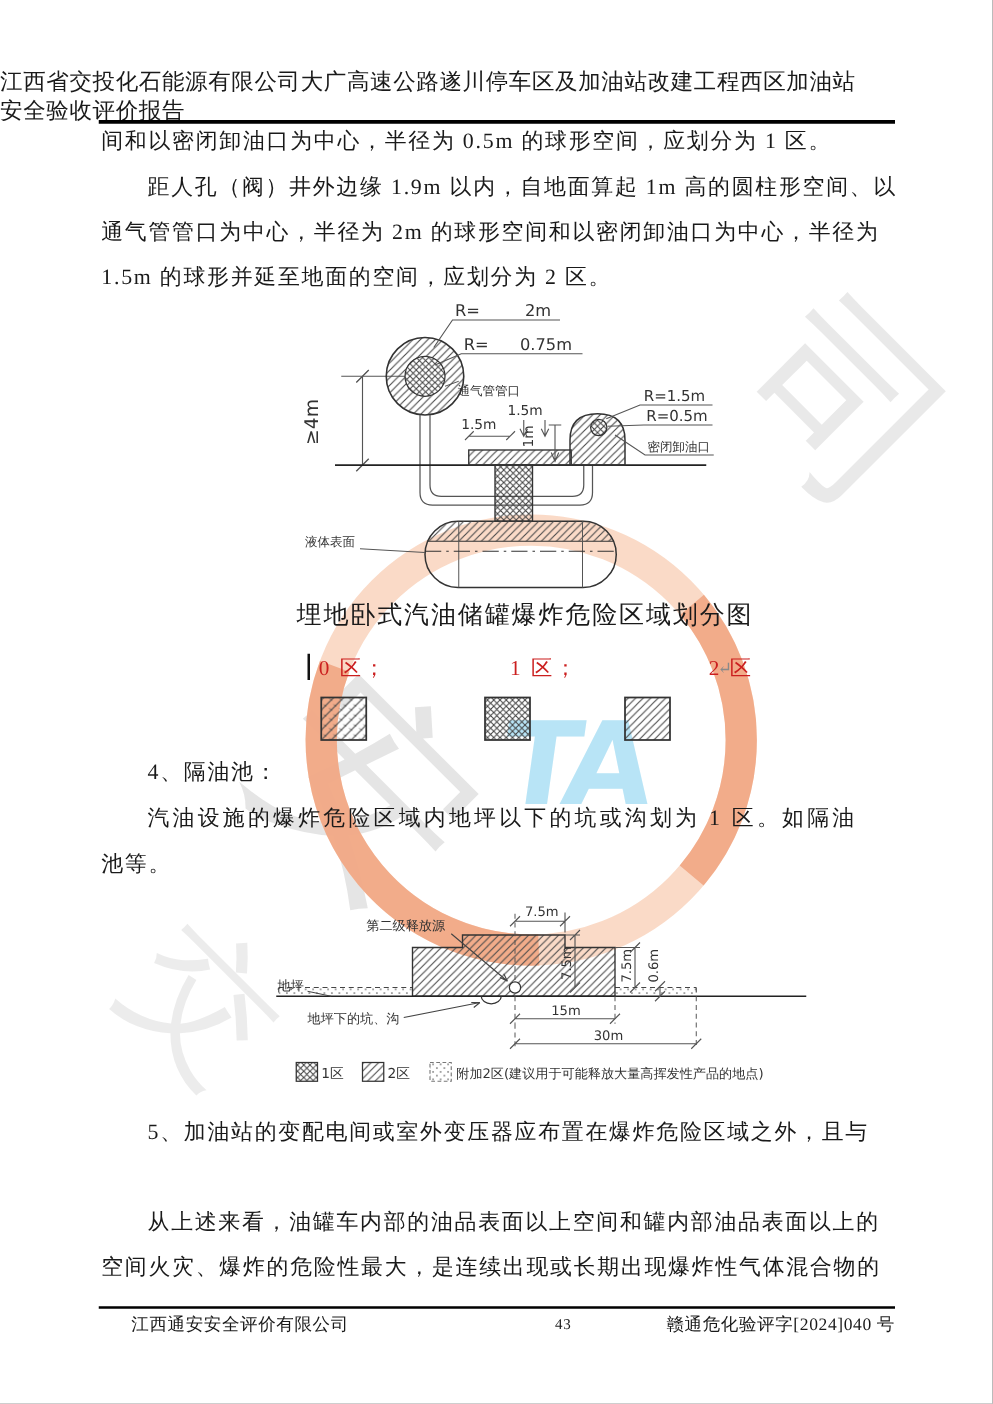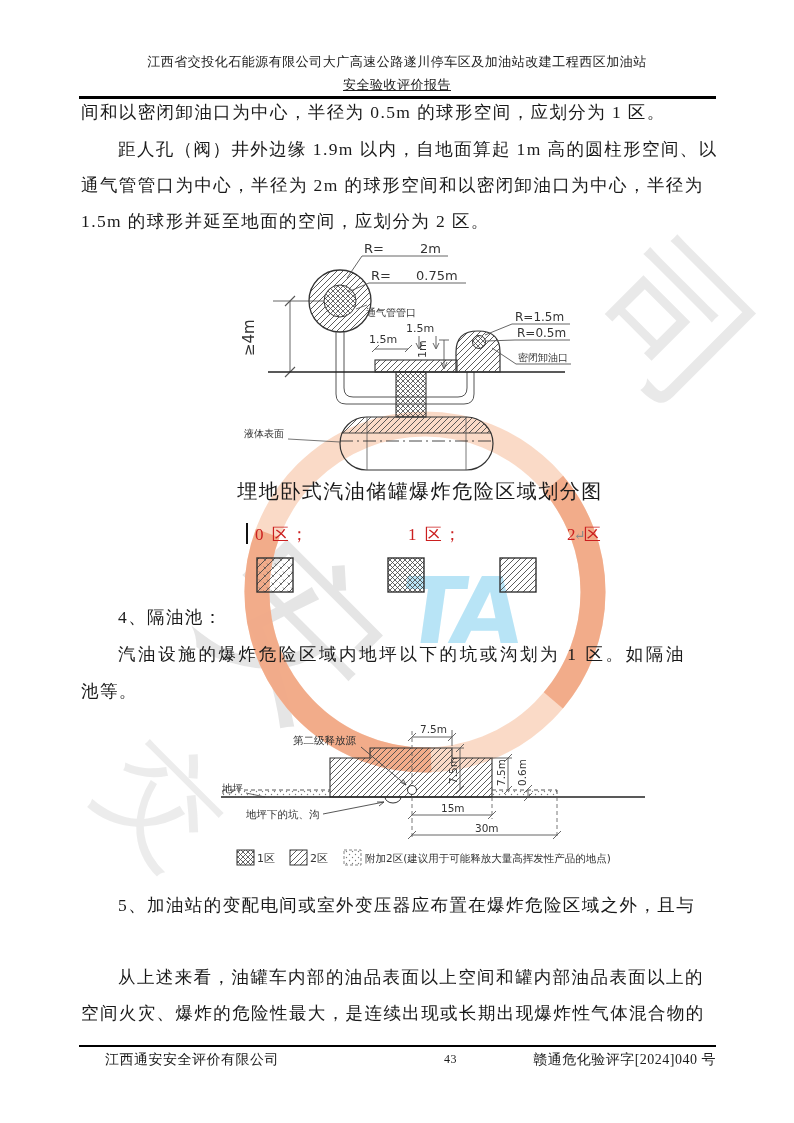--- a/index.html
+++ b/index.html
@@ -8,21 +8,21 @@
     margin:0 auto;overflow:hidden;
     font-family:"Liberation Serif","DejaVu Serif",serif;color:#1a1a1a;
   }
   
   .wm{position:absolute;z-index:0;pointer-events:none;}
   .wm-char{position:absolute;color:rgba(70,70,70,0.12);font-family:"Liberation Serif",serif;line-height:1;}
   .wm-ta{position:absolute;font-family:"DejaVu Sans",sans-serif;font-weight:bold;
          color:rgba(125,205,238,0.55);transform:skewX(-8deg);letter-spacing:-6px;line-height:1;}
   
   .tline{position:absolute;white-space:nowrap;font-size:17.5px;letter-spacing:1.4px;z-index:2;}
-  .hline{position:absolute;width:794px;text-align:center;font-size:13px;letter-spacing:0.5px;z-index:2;}
+  .hline{position:absolute;width:794px;text-align:left;font-size:18px;letter-spacing:0.5px;z-index:2;}
   .rule{position:absolute;background:#000;z-index:2;}
   .caption{position:absolute;left:225px;width:390px;text-align:center;font-size:20px;
            letter-spacing:1.5px;z-index:2;}
   .zlabel{position:absolute;color:#cb1f1f;font-size:17px;letter-spacing:2px;z-index:2;white-space:nowrap;}
   .retmark{position:absolute;color:#8a8a8a;font-size:14px;z-index:2;}
   .cursor{position:absolute;width:2px;height:21px;background:#111;z-index:3;}
   .fsvg{position:absolute;z-index:2;}
   .footer-text{position:absolute;font-size:14px;letter-spacing:0.5px;z-index:2;white-space:nowrap;margin-left:24px;}
   svg text{font-family:"DejaVu Sans","Liberation Sans",sans-serif;fill:#333;}
 </style>
@@ -34,21 +34,21 @@
   <div class="wm-char" style="left:600px;top:250px;font-size:150px;transform:rotate(45deg);">司</div>
   <div class="wm-char" style="left:210px;top:550px;font-size:165px;transform:rotate(45deg);color:rgba(70,70,70,0.14);">安</div>
   <div class="wm-char" style="left:105px;top:745px;font-size:115px;transform:rotate(45deg);color:rgba(70,70,70,0.10);">交</div>
   <svg class="wm" style="left:230px;top:400px;" width="390" height="390" viewBox="0 0 390 390">
     <circle cx="195" cy="192" r="168" fill="none" stroke="rgba(249,214,193,0.9)" stroke-width="25"></circle>
     <circle cx="195" cy="192" r="168" fill="none" stroke="rgba(238,152,112,0.7)" stroke-width="25" stroke-dasharray="235 140 330 350" transform="rotate(-40 195 192)"></circle>
   </svg>
   <div class="wm-ta" style="left:402px;top:566px;font-size:92px;">TA</div>
 
   <div class="hline" style="top:53px;">江西省交投化石能源有限公司大广高速公路遂川停车区及加油站改建工程西区加油站</div>
-  <div class="hline" style="top:76px;text-decoration:underline;">安全验收评价报告</div>
+  <div class="hline" style="top:76px;">安全验收评价报告</div>
   <div class="rule" style="left:79px;top:96px;width:637px;height:2.5px;"></div>
 
   <div class="tline" style="left:81px;top:100px;">间和以密闭卸油口为中心，半径为 0.5m 的球形空间，应划分为 1 区。</div>
   <div class="tline" style="left:118px;top:137px;">距人孔（阀）井外边缘 1.9m 以内，自地面算起 1m 高的圆柱形空间、以</div>
   <div class="tline" style="left:81px;top:173px;">通气管管口为中心，半径为 2m 的球形空间和以密闭卸油口为中心，半径为</div>
   <div class="tline" style="left:81px;top:209px;">1.5m 的球形并延至地面的空间，应划分为 2 区。</div>
 
   <svg width="0" height="0" style="position:absolute" aria-hidden="true">
     <defs>
       <pattern id="hatchDiag" width="6" height="6" patternUnits="userSpaceOnUse">

